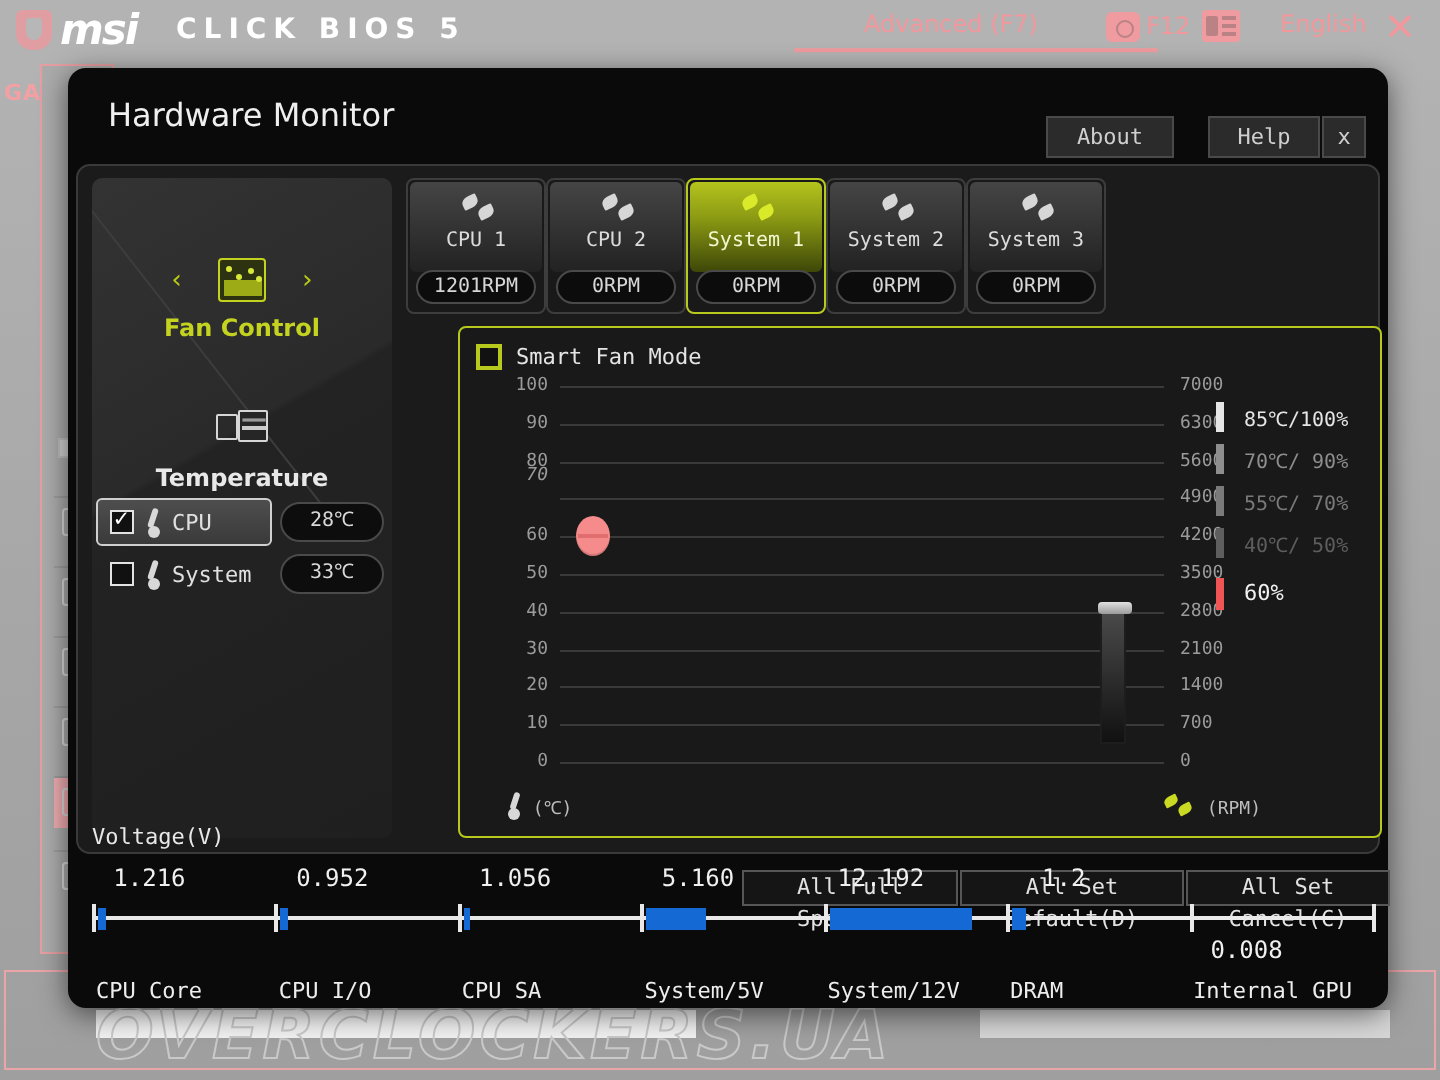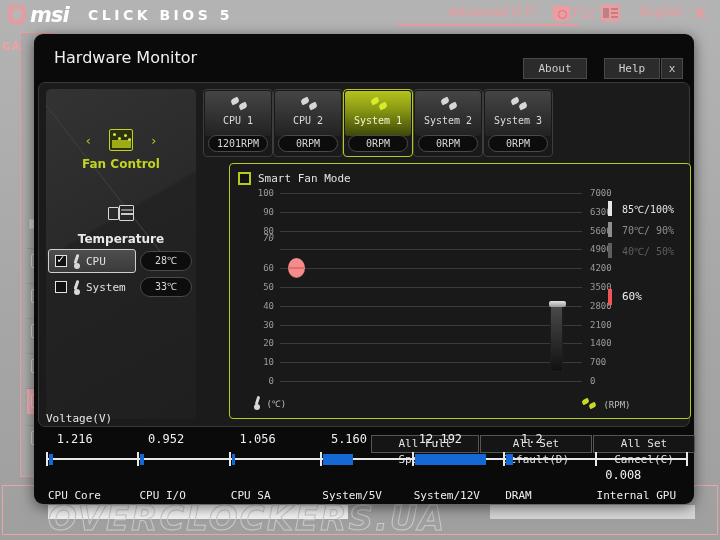--- a/index.html
+++ b/index.html
@@ -16,21 +16,21 @@
     background:#e89aa0;border-radius:3px 3px 8px 8px;opacity:.85;}
   .msi-logo-shield:after{content:"";position:absolute;left:5px;top:4px;width:8px;height:11px;
     background:#b8b8b8;border-radius:2px 2px 5px 5px;}
   .msi-word{position:absolute;left:30px;top:3px;font-family:"DejaVu Sans",sans-serif;
     font-weight:bold;font-style:italic;font-size:21px;color:#fff;letter-spacing:-1px;}
   .msi-sub{position:absolute;left:88px;top:7px;font-family:"DejaVu Sans",sans-serif;
     font-size:14px;color:#ffffff;letter-spacing:3.5px;font-weight:bold;}
   .adv-box{position:absolute;left:398px;top:2px;width:180px;height:24px;}
   .adv-box .frame{position:absolute;inset:0;border-bottom:2px solid #f09a9e;
     transform:perspective(40px) rotateX(2deg);}
-  .adv-txt{position:absolute;left:432px;top:5px;width:120px;text-align:center;
+  .adv-txt{position:absolute;left:432px;top:5px;width:120px;text-align:left;
     font-family:"DejaVu Sans",sans-serif;font-size:12px;color:#f2979c;}
   .cam-ico{position:absolute;left:553px;top:6px;width:17px;height:15px;background:#ef9ba0;border-radius:3px;}
   .cam-ico:after{content:"";position:absolute;left:5px;top:4px;width:7px;height:7px;
     border:1.5px solid #bb8285;border-radius:50%;}
   .f12-txt{position:absolute;left:573px;top:6px;font-family:"DejaVu Sans",sans-serif;
     font-size:12px;color:#f2979c;}
   .list-ico{position:absolute;left:601px;top:5px;width:19px;height:16px;background:#ef9ba0;border-radius:2px;}
   .list-ico:before{content:"";position:absolute;left:2px;top:3px;width:6px;height:10px;background:#bb8285;border-radius:1px;}
   .list-ico:after{content:"";position:absolute;left:10px;top:3px;width:7px;height:2px;
     background:#bb8285;box-shadow:0 4px 0 #bb8285, 0 8px 0 #bb8285;}
@@ -390,20 +390,24 @@
       <div id="legend">
           <div class="lg-row">
             <div class="lg-bar" style="background:#e6e6e6"></div>
             <div class="lg-txt" style="color:#e6e6e6">85℃/100%</div>
           </div>
           <div class="lg-row">
             <div class="lg-bar" style="background:#8e8e8e"></div>
             <div class="lg-txt" style="color:#8e8e8e">70℃/ 90%</div>
           </div>
           <div class="lg-row">
+            <div class="lg-bar" style="background:#7a7a7a"></div>
+            <div class="lg-txt" style="color:#7a7a7a">55℃/ 70%</div>
+          </div>
+          <div class="lg-row">
             <div class="lg-bar" style="background:#5e5e5e"></div>
             <div class="lg-txt" style="color:#5e5e5e">40℃/ 50%</div>
           </div>
         </div>
 
       <div class="pct-row">
         <div class="pct-bar"></div>
         <div class="pct-txt">60%</div>
       </div>
     </div>

